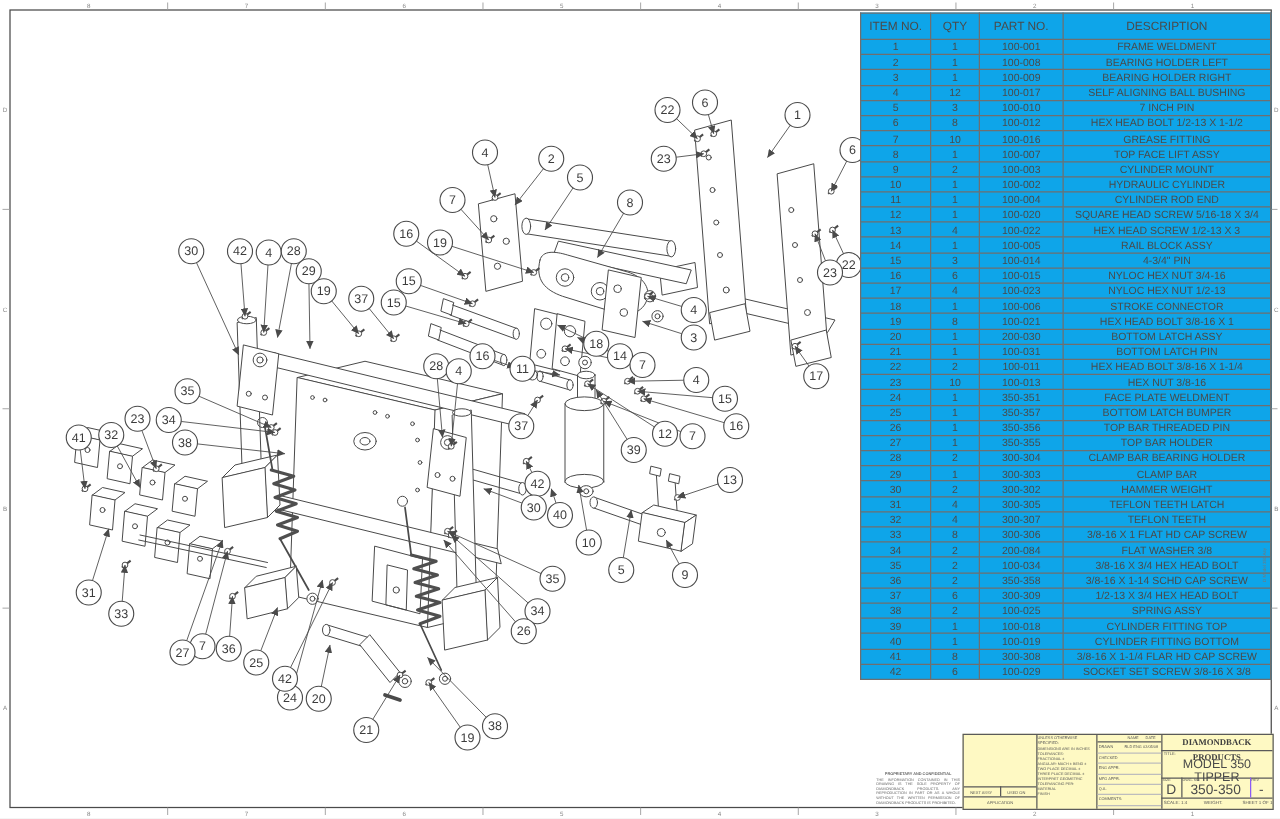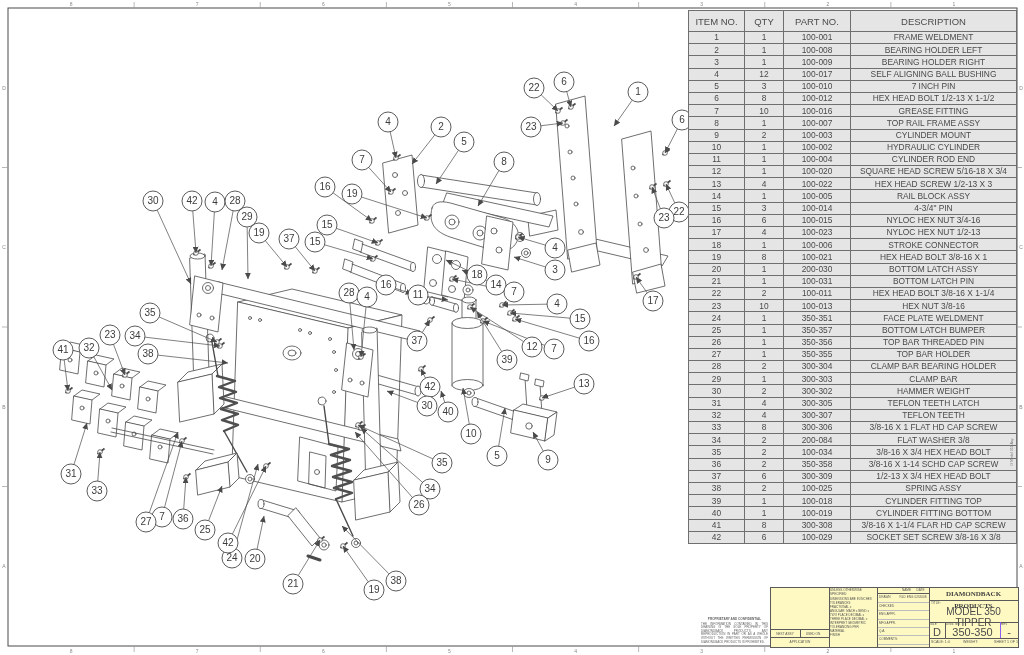--- a/index.html
+++ b/index.html
@@ -3,21 +3,21 @@
 <meta charset="utf-8">
 <style>
   html,body{margin:0;padding:0;background:#e8e8e8;}
   #sheet{position:relative;width:1024px;height:655px;background:#ffffff;overflow:hidden;
          font-family:"Liberation Sans",sans-serif;color:#3c3c3c;}
   #sheet-svg{position:absolute;left:0;top:0;}
   #sheet-svg text{font-family:"Liberation Sans",sans-serif;}
 
   
   #bom-wrap{position:absolute;left:688px;top:10px;}
-  #bom-table{border-collapse:collapse;table-layout:fixed;background:#e5e5e5;}
+  #bom-table{border-collapse:collapse;table-layout:fixed;background:#0ea5e9;}
   #bom-table th,#bom-table td{border:1px solid #6f6f6f;padding:0;text-align:center;
       white-space:nowrap;overflow:visible;font-weight:normal;color:#4a4a4a;}
   #bom-table th{height:20px;font-size:9.5px;}
   #bom-table td{height:11.2px;font-size:8.4px;line-height:1;}
   .c-item{width:56px}.c-qty{width:39px}.c-part{width:67px}.c-desc{width:166px}
 
   
   #titleblock{position:absolute;left:770px;top:587px;width:247px;height:59px;
       border:1px solid #5a5a5a;background:#fef9c3;font-size:3.2px;color:#555;}
   .abs{position:absolute;}
@@ -845,21 +845,21 @@
           <tr>
             <td>7</td>
             <td>10</td>
             <td>100-016</td>
             <td>GREASE FITTING</td>
           </tr>
           <tr>
             <td>8</td>
             <td>1</td>
             <td>100-007</td>
-            <td>TOP RAIL FRAME ASSY</td>
+            <td>TOP FACE LIFT ASSY</td>
           </tr>
           <tr>
             <td>9</td>
             <td>2</td>
             <td>100-003</td>
             <td>CYLINDER MOUNT</td>
           </tr>
           <tr>
             <td>10</td>
             <td>1</td>

